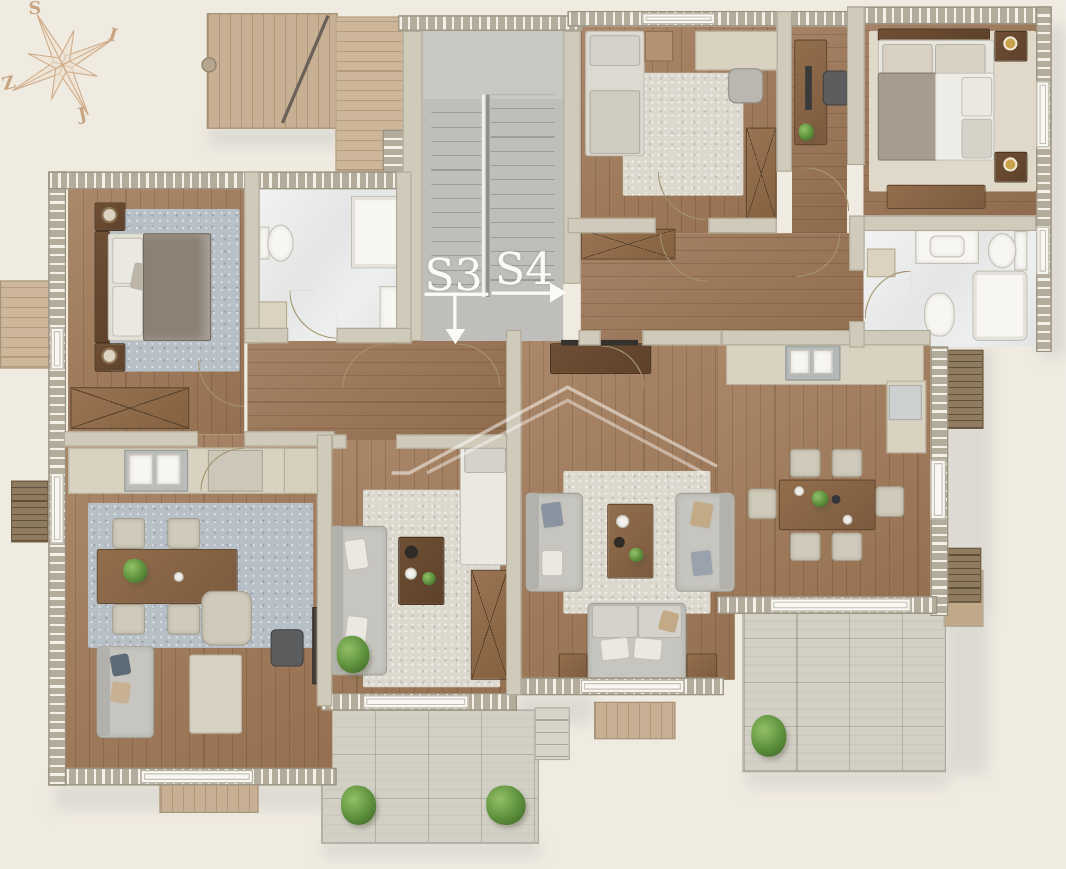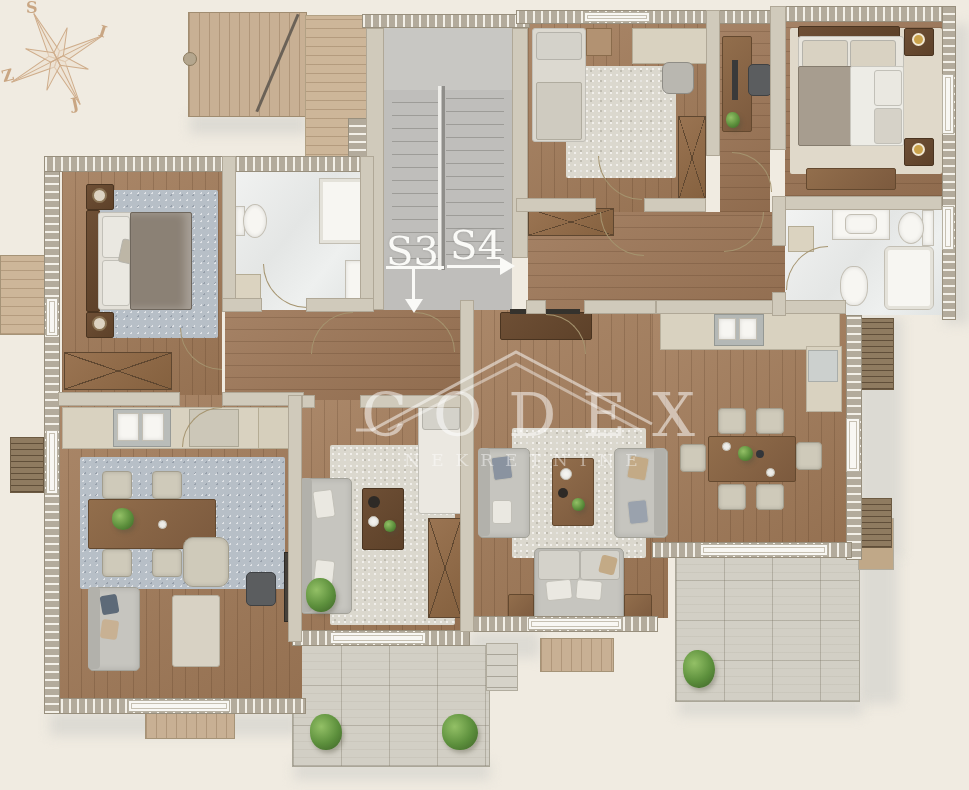--- a/index.html
+++ b/index.html
@@ -328,16 +328,14 @@
     <span class="a cl" style="left:26px;top:-2px">S</span>
     <span class="a cl" style="left:99px;top:22px;transform:rotate(18deg)">I</span>
     <span class="a cl" style="left:71px;top:94px;transform:rotate(-12deg)">J</span>
     <span class="a cl" style="left:2px;top:66px;transform:rotate(-15deg)">Z</span>
   </div>
 
   <svg width="969" height="790" viewBox="0 0 969 790" style="position:absolute;left:0;top:0;pointer-events:none">
     <polyline points="356,430 372,430 516,352 652,424" fill="none" stroke="rgba(255,255,255,0.5)" stroke-width="3"></polyline>
     <polyline points="388,430 516,364 640,430" fill="none" stroke="rgba(255,255,255,0.42)" stroke-width="3"></polyline>
   </svg>
-  <div class="a wm" style="left:330px;top:380px;width:370px;text-align:center;font-size:60px;letter-spacing:26px;padding-left:26px">CODEX</div>
-  <div class="a wm" style="left:380px;top:450px;width:270px;text-align:center;font-size:17px;letter-spacing:12px;padding-left:12px;color:rgba(255,255,255,.45)">NEKRETNINE</div>
 
 </div>
 
 </body></html>

